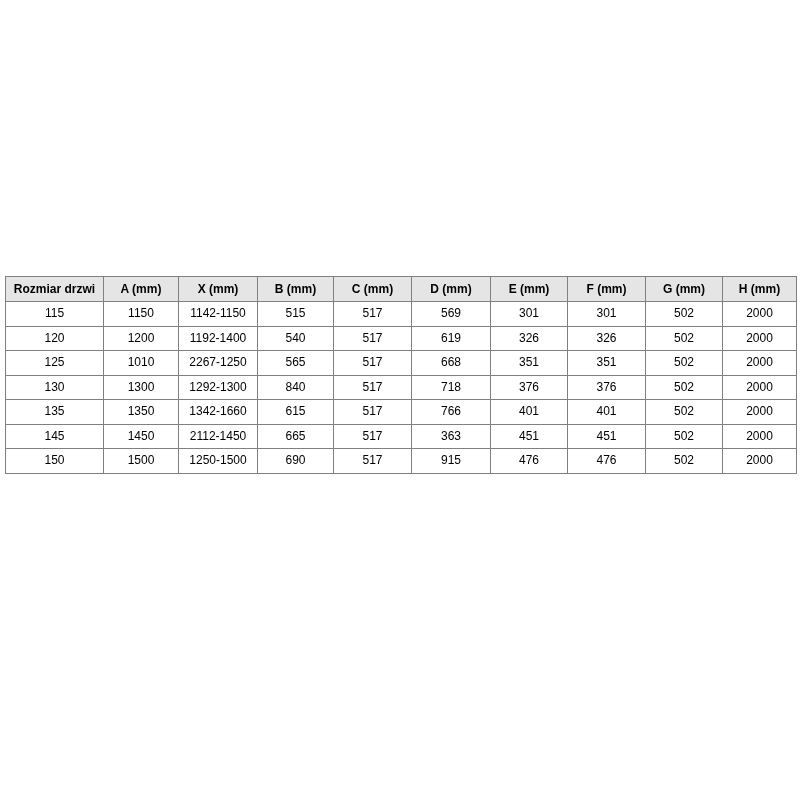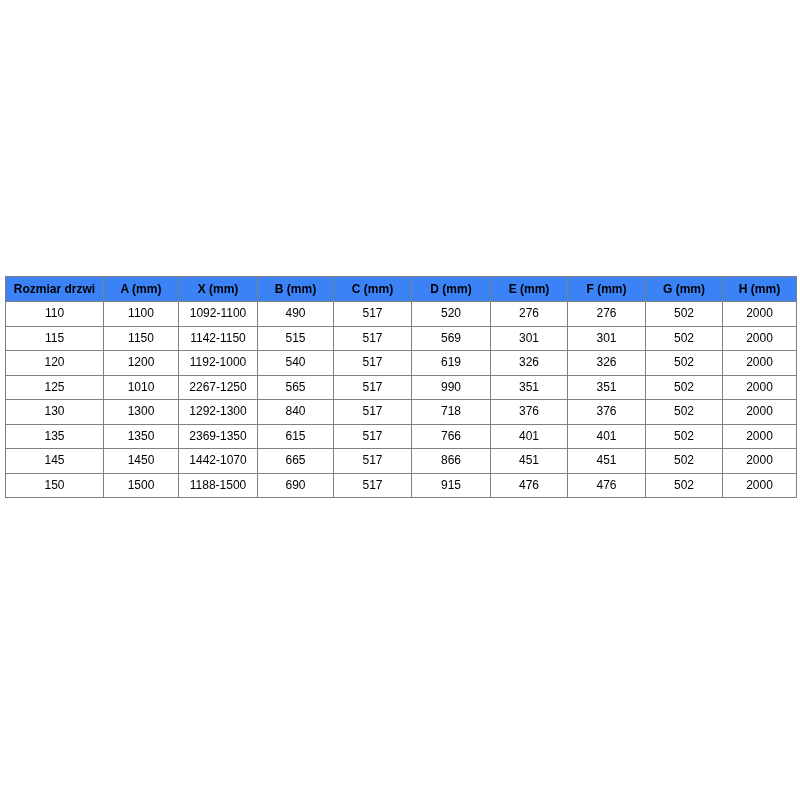--- a/index.html
+++ b/index.html
@@ -33,21 +33,21 @@
     padding: 0;
     height: 23.5px;
     line-height: 23.5px;
     white-space: nowrap;
     overflow: hidden;
   }
   table.spec-table th {
     font-weight: bold;
     height: 24px;
     line-height: 24px;
-    background: #3b82f6;
+    background: #e5e5e5;
   }
   col.c-size { width: 98px; }
   col.c-a { width: 75px; }
   col.c-x { width: 79px; }
   col.c-b { width: 76px; }
   col.c-c { width: 78px; }
   col.c-d { width: 79px; }
   col.c-e { width: 77px; }
   col.c-f { width: 78px; }
   col.c-g { width: 77px; }
@@ -79,107 +79,95 @@
           <th>C (mm)</th>
           <th>D (mm)</th>
           <th>E (mm)</th>
           <th>F (mm)</th>
           <th>G (mm)</th>
           <th>H (mm)</th>
         </tr>
       </thead>
     <tbody>
         <tr>
-          <td>110</td>
-          <td>1100</td>
-          <td>1092-1100</td>
-          <td>490</td>
-          <td>517</td>
-          <td>520</td>
-          <td>276</td>
-          <td>276</td>
-          <td>502</td>
-          <td>2000</td>
-        </tr>
-        <tr>
           <td>115</td>
           <td>1150</td>
           <td>1142-1150</td>
           <td>515</td>
           <td>517</td>
           <td>569</td>
           <td>301</td>
           <td>301</td>
           <td>502</td>
           <td>2000</td>
         </tr>
         <tr>
           <td>120</td>
           <td>1200</td>
-          <td>1192-1000</td>
+          <td>1192-1400</td>
           <td>540</td>
           <td>517</td>
           <td>619</td>
           <td>326</td>
           <td>326</td>
           <td>502</td>
           <td>2000</td>
         </tr>
         <tr>
           <td>125</td>
           <td>1010</td>
           <td>2267-1250</td>
           <td>565</td>
           <td>517</td>
-          <td>990</td>
+          <td>668</td>
           <td>351</td>
           <td>351</td>
           <td>502</td>
           <td>2000</td>
         </tr>
         <tr>
           <td>130</td>
           <td>1300</td>
           <td>1292-1300</td>
           <td>840</td>
           <td>517</td>
           <td>718</td>
           <td>376</td>
           <td>376</td>
           <td>502</td>
           <td>2000</td>
         </tr>
         <tr>
           <td>135</td>
           <td>1350</td>
-          <td>2369-1350</td>
+          <td>1342-1660</td>
           <td>615</td>
           <td>517</td>
           <td>766</td>
           <td>401</td>
           <td>401</td>
           <td>502</td>
           <td>2000</td>
         </tr>
         <tr>
           <td>145</td>
           <td>1450</td>
-          <td>1442-1070</td>
+          <td>2112-1450</td>
           <td>665</td>
           <td>517</td>
-          <td>866</td>
+          <td>363</td>
           <td>451</td>
           <td>451</td>
           <td>502</td>
           <td>2000</td>
         </tr>
         <tr>
           <td>150</td>
           <td>1500</td>
-          <td>1188-1500</td>
+          <td>1250-1500</td>
           <td>690</td>
           <td>517</td>
           <td>915</td>
           <td>476</td>
           <td>476</td>
           <td>502</td>
           <td>2000</td>
         </tr>
       </tbody>
   </table>

